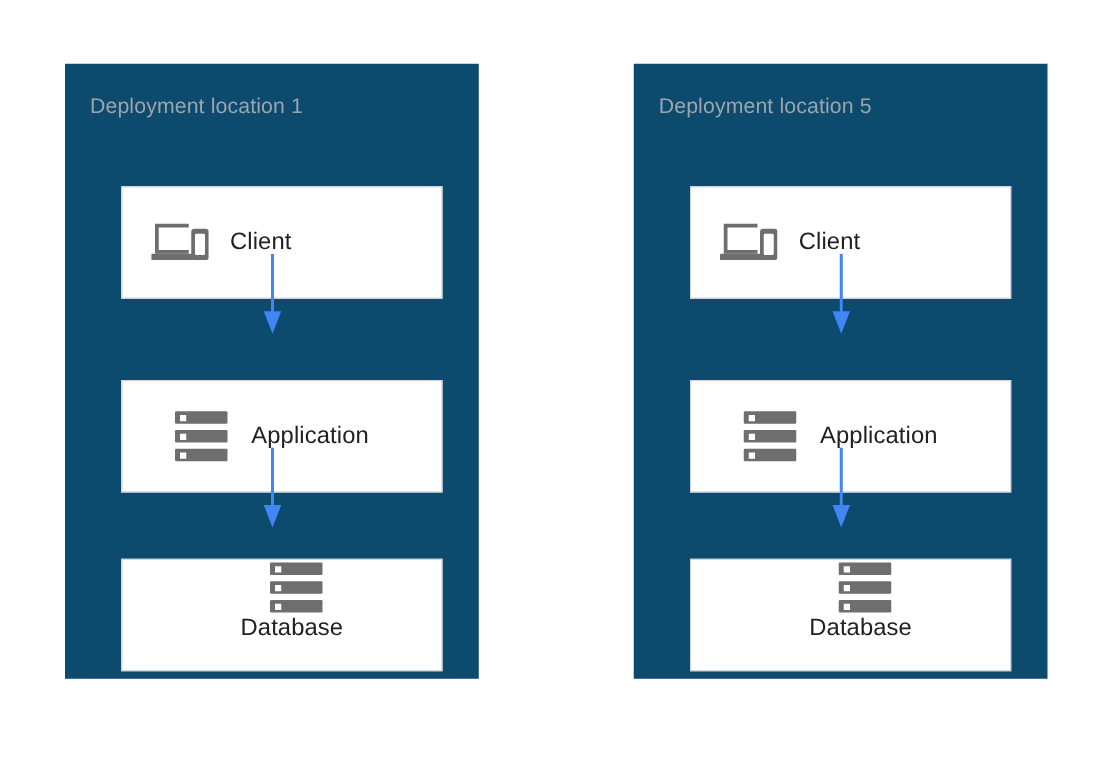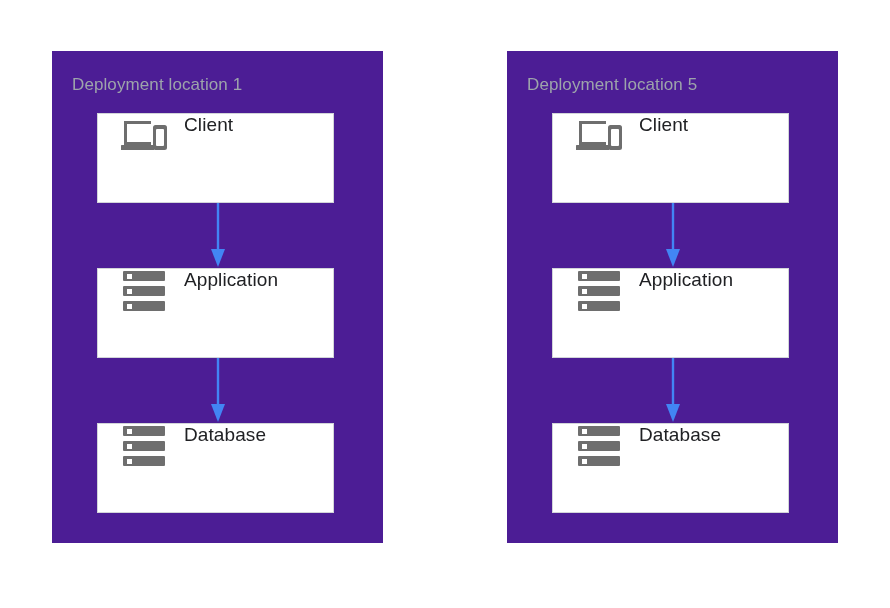--- a/index.html
+++ b/index.html
@@ -23,52 +23,53 @@
     height: 608px;
     background: #ffffff;
   }
 
   
   .panel {
     position: absolute;
     width: 331px;
     height: 492px;
     top: 51px;
-    background: #4c1d95;
+    background: #0c4a6e;
     box-sizing: border-box;
   }
   .panel.p1 { left: 52px; }
   .panel.p2 { left: 507px; }
 
   .panel-label {
     position: absolute;
     left: 20px;
     top: 24px;
     font-size: 17px;
     line-height: 20px;
     color: #9da4ab;
     letter-spacing: 0.1px;
     white-space: nowrap;
   }
 
   
   .node {
     position: absolute;
     left: 45px;
-    width: 237px;
+    width: 257px;
     height: 90px;
     background: #ffffff;
     border: 1px solid #d2d5d9;
     box-sizing: border-box;
     display: flex;
-    align-items: flex-start;
+    align-items: center;
+    margin-top: 36px;
   }
   .node.n0 { top: 62px;  }
-  .node.n1 { top: 217px; }
-  .node.n2 { top: 372px; }
+  .node.n1 { top: 217px; padding-left: 17px; }
+  .node.n2 { top: 360px; flex-direction: column; }
 
   .node-icon {
     width: 48px;
     height: 44px;
     margin-left: 22px;
     flex: 0 0 auto;
     display: flex;
     align-items: center;
     justify-content: center;
   }

